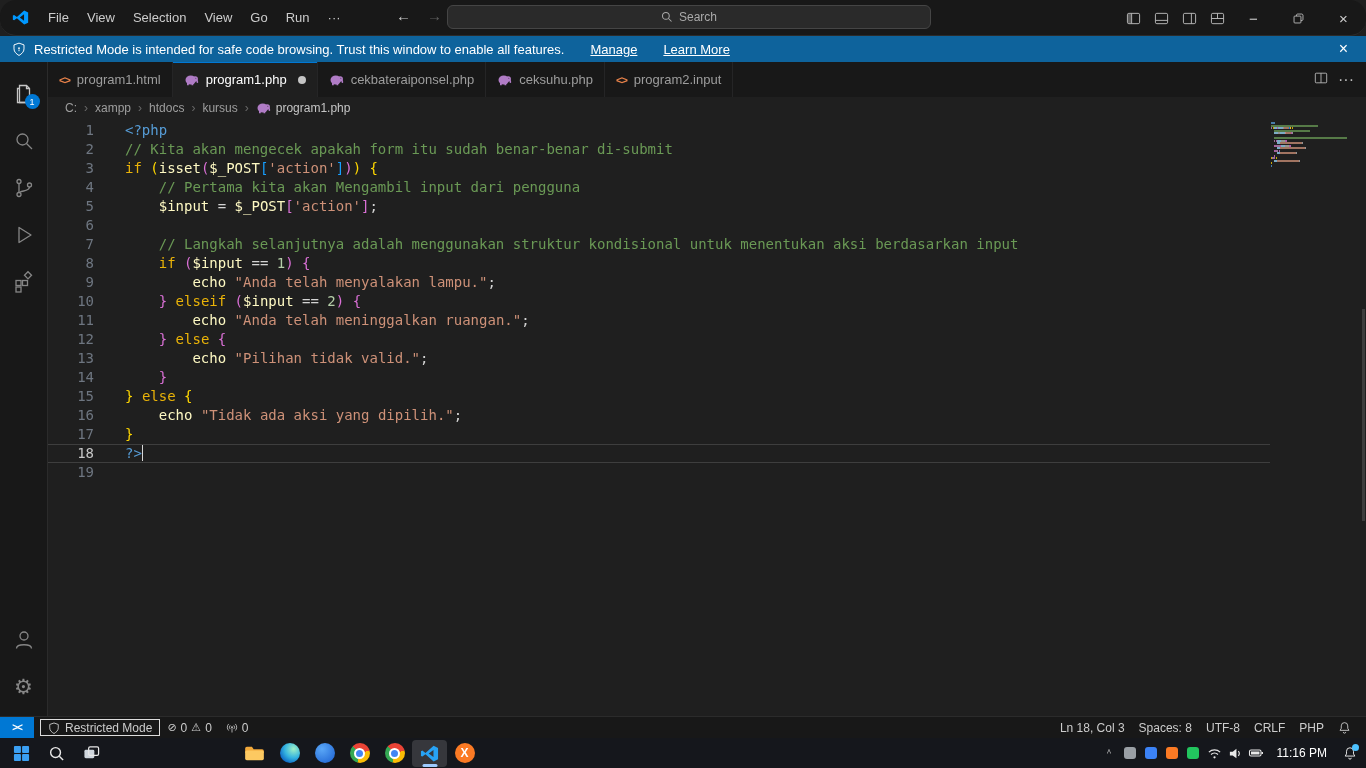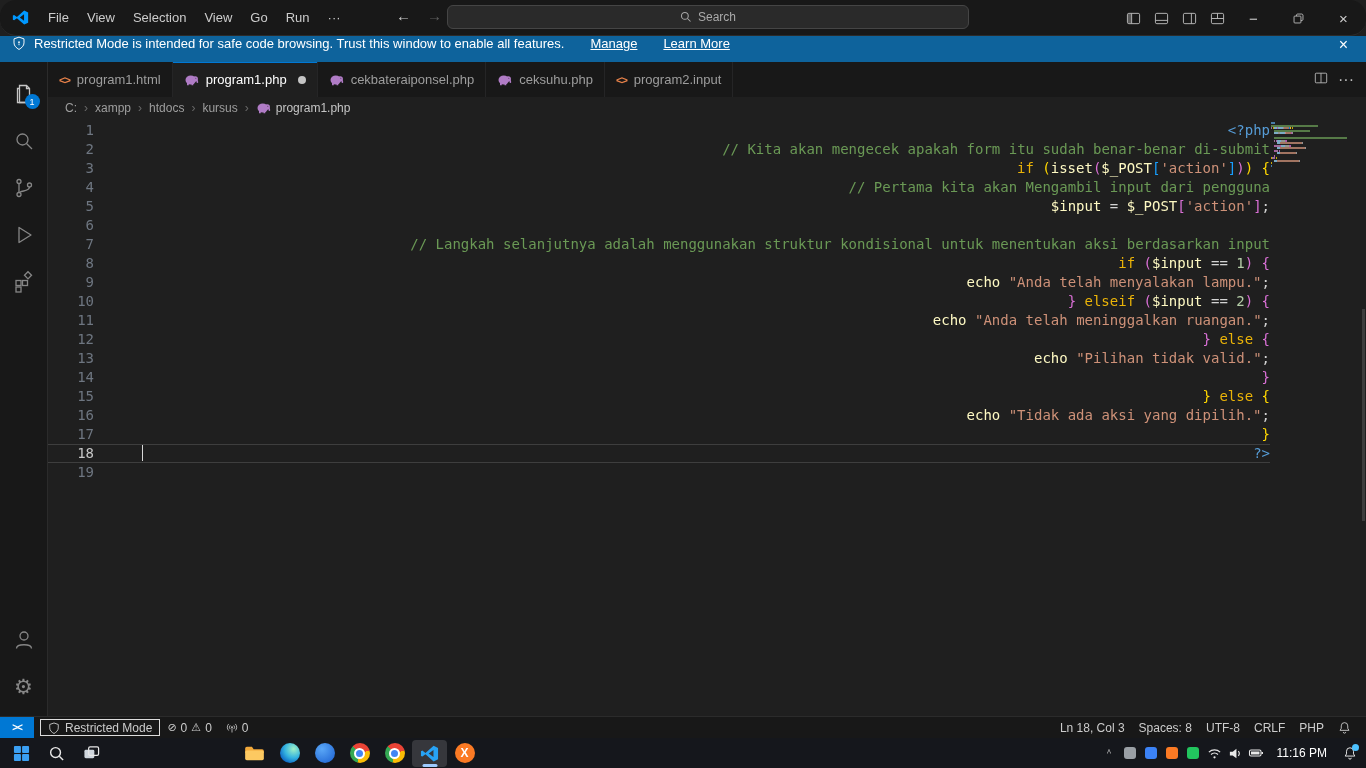--- a/index.html
+++ b/index.html
@@ -8,29 +8,29 @@
   .screen{position:relative;width:1366px;height:768px;display:flex;flex-direction:column;}
 
   
   .titlebar{height:36px;background:#181818;border-bottom:1px solid #2b2b2b;box-sizing:border-box;
             display:flex;align-items:center;position:relative;flex:none;border-radius:16px;}
   .vscode-logo{margin:0 10px 0 12px;display:flex;}
   .menu{display:flex;font-size:13px;color:#cccccc;}
   .menu-item{padding:4px 9px;border-radius:5px;cursor:default;}
   .nav-arrows{position:absolute;left:396px;top:7px;display:flex;gap:16px;font-size:15px;}
   .nav-back{color:#cccccc;} .nav-fwd{color:#5f5f5f;}
-  .searchbox{position:absolute;left:447px;top:5px;width:522px;height:24px;background:#2a2a2a;
+  .searchbox{position:absolute;left:447px;top:5px;width:484px;height:24px;background:#2a2a2a;
              border:1px solid #454545;border-radius:6px;display:flex;align-items:center;justify-content:center;
              gap:6px;font-size:12px;color:#aaaaaa;box-sizing:border-box;}
   .win-icons{position:absolute;right:0;top:0;height:36px;display:flex;align-items:center;}
   .layout-ic{width:28px;height:28px;display:flex;align-items:center;justify-content:center;}
   .win-btn{width:45px;height:36px;display:flex;align-items:center;justify-content:center;font-size:15px;color:#cccccc;}
 
   
-  .banner{height:26px;background:#0e639c;display:flex;color:#ffffff;
+  .banner{height:26px;background:#0e639c;display:flex;align-items:center;color:#ffffff;
           font-size:13px;padding:0 12px;gap:8px;flex:none;}
   .banner-link{text-decoration:underline;margin-left:18px;color:#ffffff;cursor:pointer;}
   .banner-close{margin-left:auto;font-size:16px;padding:0 6px;}
 
   
   .main{flex:1;display:flex;min-height:0;}
   .activitybar{width:48px;background:#181818;border-right:1px solid #2b2b2b;box-sizing:border-box;
                display:flex;flex-direction:column;align-items:center;padding-top:8px;flex:none;}
   .ab-icon{width:48px;height:47px;display:flex;align-items:center;justify-content:center;position:relative;color:#868686;}
   .ab-badge{position:absolute;bottom:8px;right:8px;width:15px;height:15px;border-radius:50%;background:#0078d4;
@@ -59,21 +59,21 @@
   .bc-file{display:flex;align-items:center;gap:5px;color:#c5c5c5;}
 
   
   .editor{flex:1;position:relative;background:#1f1f1f;overflow:hidden;}
   .lines{position:absolute;top:2px;left:0;right:96px;
          font-family:"DejaVu Sans Mono","Liberation Mono",monospace;font-size:14px;line-height:19px;white-space:pre;}
   .code-line{display:flex;height:19px;}
   .code-line.current{box-shadow:inset 0 1px 0 #3e3e3e, inset 0 -1px 0 #3e3e3e;}
   .ln{width:46px;text-align:right;color:#6e7681;flex:none;}
   .code-line.current .ln{color:#c6c6c6;}
-  .lc{margin-left:31px;position:relative;flex:1;text-align:right;}
+  .lc{margin-left:31px;position:relative;flex:1;}
   .cursor{position:absolute;left:2ch;top:1px;width:1.5px;height:16px;background:#d7d7d7;}
 
   .tk-b{color:#569cd6;} .tk-c{color:#6a9955;} .tk-k{color:#eab308;} .tk-v{color:#fef9c3;}
   .tk-s{color:#ce9178;} .tk-n{color:#b5cea8;} .tk-p{color:#d4d4d4;}
   .tk-g1{color:#ffd700;} .tk-g2{color:#da70d6;} .tk-g3{color:#179fff;}
 
   .minimap{position:absolute;top:3px;right:15px;width:80px;}
   .mm-line{height:2.5px;display:flex;align-items:center;}
   .mm-seg{height:2px;flex:none;}
   .ovr-thumb{position:absolute;right:1px;top:190px;width:3px;height:212px;background:#4a4a4a;opacity:.7;}

